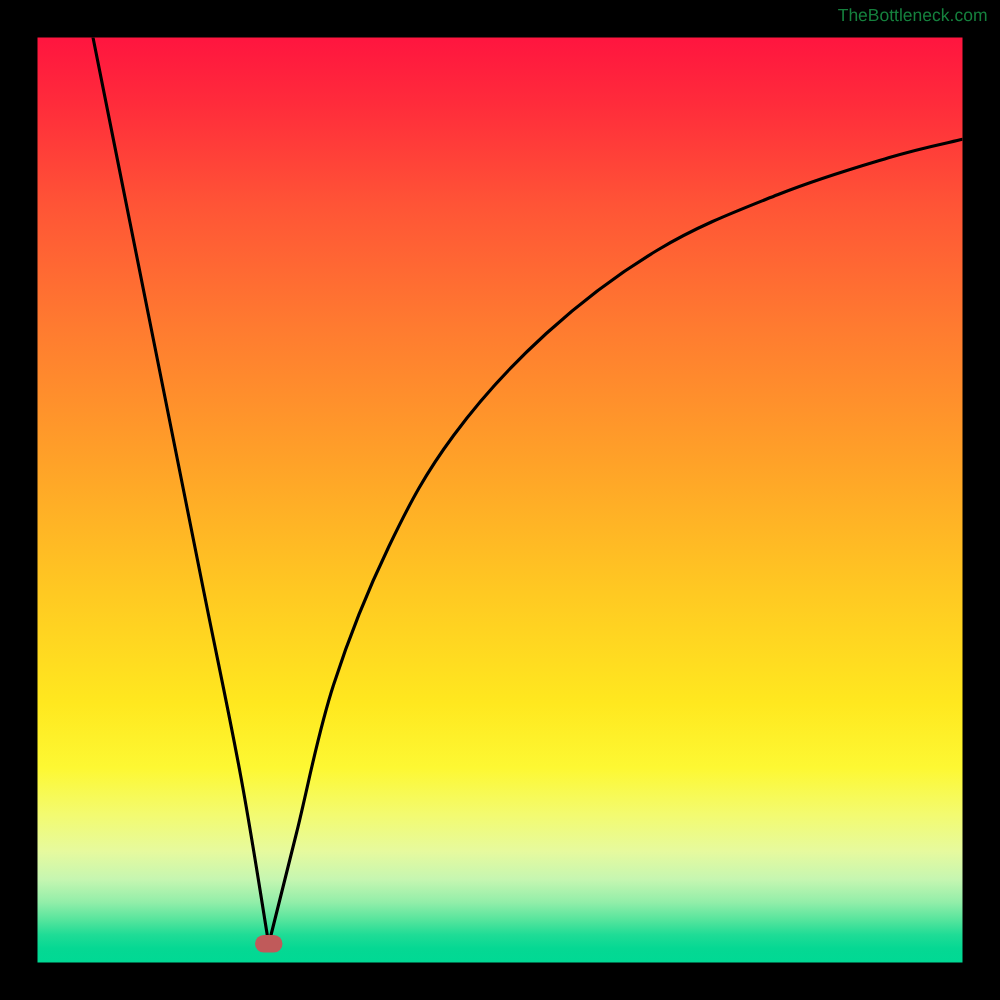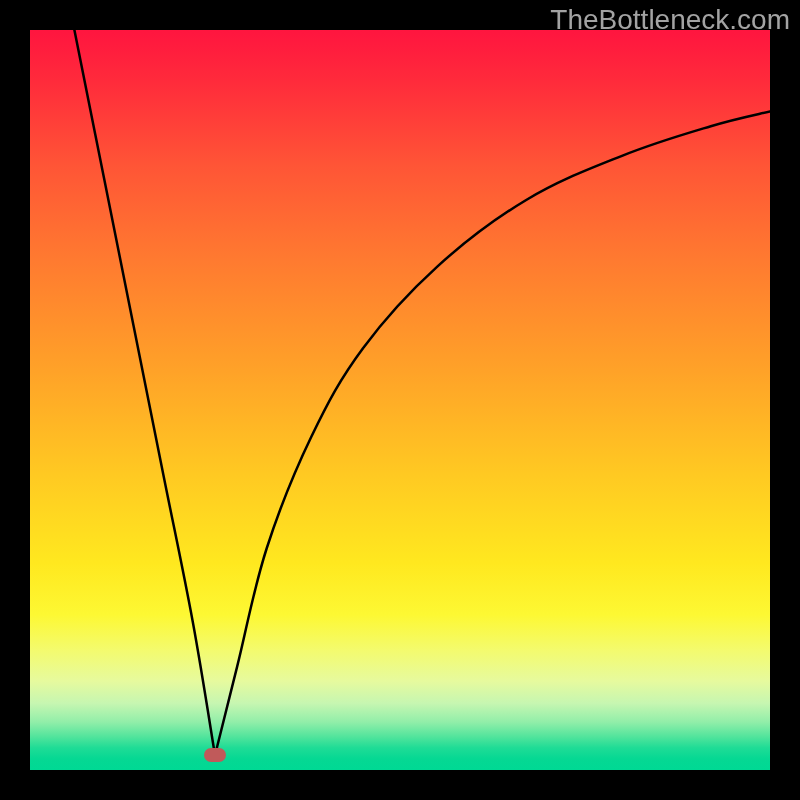--- a/index.html
+++ b/index.html
@@ -15,22 +15,22 @@
     width: 800px;
     height: 800px;
     background: #000;
     position: relative;
     box-sizing: border-box;
   }
   .attribution {
     position: absolute;
     top: 4px;
     right: 10px;
-    color: #a3a3a3;
-    font-size: 28px;
+    color: #15803d;
+    font-size: 14px;
     font-family: Arial, sans-serif;
     z-index: 20;
   }
   .plot {
     position: absolute;
     top: 30px;
     left: 30px;
     width: 740px;
     height: 740px;
   }

